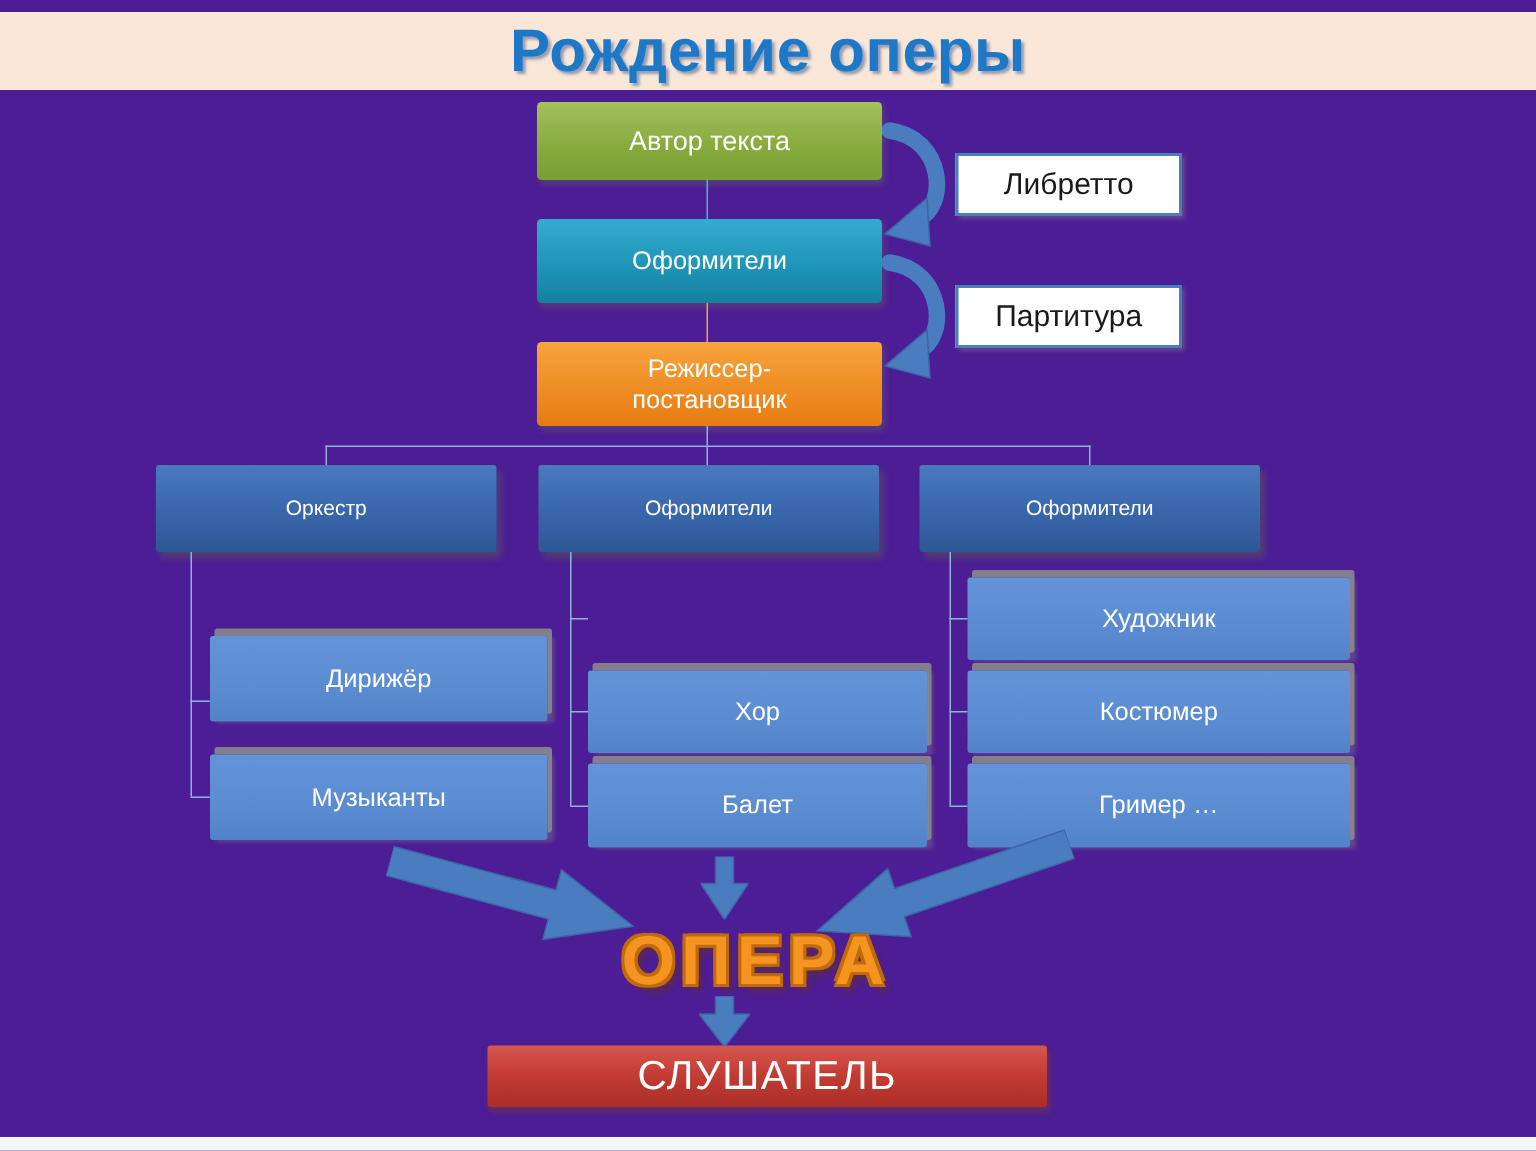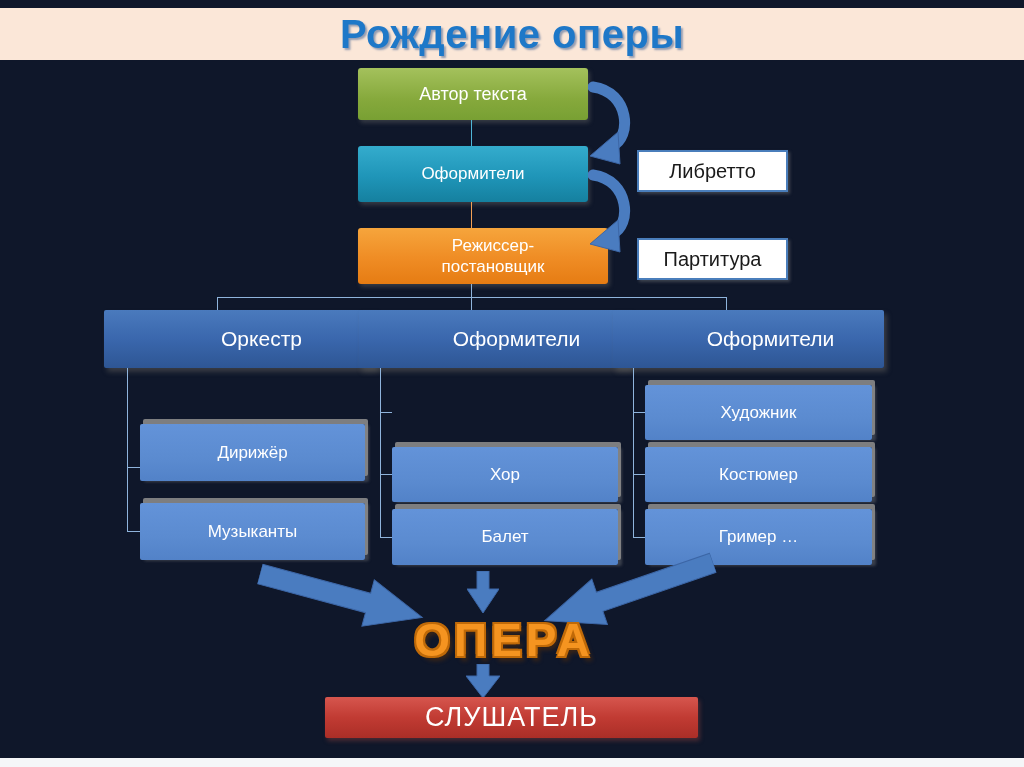--- a/index.html
+++ b/index.html
@@ -1,41 +1,41 @@
 <!DOCTYPE html>
 <html><head>
 <meta charset="utf-8">
 <style>
   html,body{margin:0;padding:0;background:#fff;}
-  .slide{position:relative;width:1024px;height:767px;background:#0f172a;overflow:hidden;
+  .slide{position:relative;width:1024px;height:767px;background:#4c1d95;overflow:hidden;
          font-family:"Liberation Sans",sans-serif;}
 
   
   .title-band{position:absolute;left:0;top:8px;width:1024px;height:52px;background:#fbe7d8;
               display:flex;align-items:center;justify-content:center;}
   .title-text{font-size:40px;font-weight:bold;color:#1e78c8;letter-spacing:.5px;
               text-shadow:2px 2px 2px rgba(23,67,131,.45);}
 
   
   .node{position:absolute;display:flex;align-items:center;justify-content:center;
         color:#fff;text-align:center;border-radius:3px;line-height:1.25;}
 
   .green-box {left:358px;top:68px; width:230px;height:52px;font-size:18px;
               background:linear-gradient(180deg,#a4c15c 0%,#86a93c 60%,#78a033 100%);
               box-shadow:2px 3px 4px rgba(100,100,100,.45);}
   .teal-box  {left:358px;top:146px;width:230px;height:56px;font-size:17px;
               background:linear-gradient(180deg,#34accd 0%,#1f95b8 55%,#15809f 100%);
               box-shadow:2px 3px 4px rgba(100,100,100,.45);}
   .orange-box{left:358px;top:228px;width:230px;height:56px;font-size:17px;white-space:pre-line;
               background:linear-gradient(180deg,#f6a53c 0%,#ef8c24 55%,#e67c13 100%);
-              box-shadow:2px 3px 4px rgba(100,100,100,.45);padding-left:20px;}
+              box-shadow:2px 3px 4px rgba(100,100,100,.45);}
 
   .side-label{position:absolute;background:#ffffff;border:2px solid #4a7ebb;color:#1a1a1a;
               display:flex;align-items:center;justify-content:center;font-size:20px;
-              box-shadow:2px 2px 3px rgba(150,150,150,.35);margin-top:48px;}
+              box-shadow:2px 2px 3px rgba(150,150,150,.35);}
   .libretto {left:637px;top:102px;width:147px;height:38px;}
   .partitura{left:637px;top:190px;width:147px;height:38px;}
 
   
   .line{position:absolute;background:#8fb4dc;}
   .line-green{position:absolute;background:#4fb6d8;}
   .line-orange{position:absolute;background:#f2a055;}
   .cg{left:471px;top:120px;width:1px;height:26px;}
   .co{left:471px;top:202px;width:1px;height:26px;}
   .t1{left:471px;top:284px;width:1px;height:13px;}
@@ -49,32 +49,32 @@
   .m1{left:380px;top:368px;width:1px;height:169px;}
   .m2{left:380px;top:412px;width:12px;height:1px;}
   .m3{left:380px;top:474px;width:12px;height:1px;}
   .m4{left:380px;top:537px;width:12px;height:1px;}
   .r1{left:633px;top:368px;width:1px;height:169px;}
   .r2{left:633px;top:412px;width:12px;height:1px;}
   .r3{left:633px;top:474px;width:12px;height:1px;}
   .r4{left:633px;top:537px;width:12px;height:1px;}
 
   
-  .parent{top:310px;width:227px;height:58px;font-size:21px;border-radius:2px;
+  .parent{top:310px;width:227px;height:58px;font-size:14px;border-radius:2px;
           background:linear-gradient(180deg,#4a7abd 0%,#3a67ad 50%,#2e5694 100%);
-          box-shadow:3px 4px 5px rgba(90,90,90,.55);padding-left:44px;}
+          box-shadow:3px 4px 5px rgba(90,90,90,.55);}
   .p1{left:104px;} .p2{left:359px;} .p3{left:613px;}
 
   
   .child{font-size:17px;border-radius:2px;
          background:linear-gradient(180deg,#6393d9 0%,#5b8bd0 60%,#5282c8 100%);
          box-shadow:3px -5px 0 rgba(137,137,137,.9), 4px 1px 3px rgba(140,140,140,.35);}
   .col-left {left:140px;width:225px;}
   .col-mid  {left:392px;width:226px;}
-  .col-right{left:645px;width:227px;}
+  .col-right{left:645px;width:255px;}
   .row-a{top:385px;height:55px;}
   .row-b{top:447px;height:55px;}
   .row-c{top:509px;height:56px;}
   .row-d{top:424px;height:57px;}
   .row-e{top:503px;height:57px;}
 
   
   .arrow{position:absolute;}
   .arrow svg{display:block;}
   .arrow-shape{fill:#4a7cc0;stroke:#3c66a6;stroke-width:1;}

